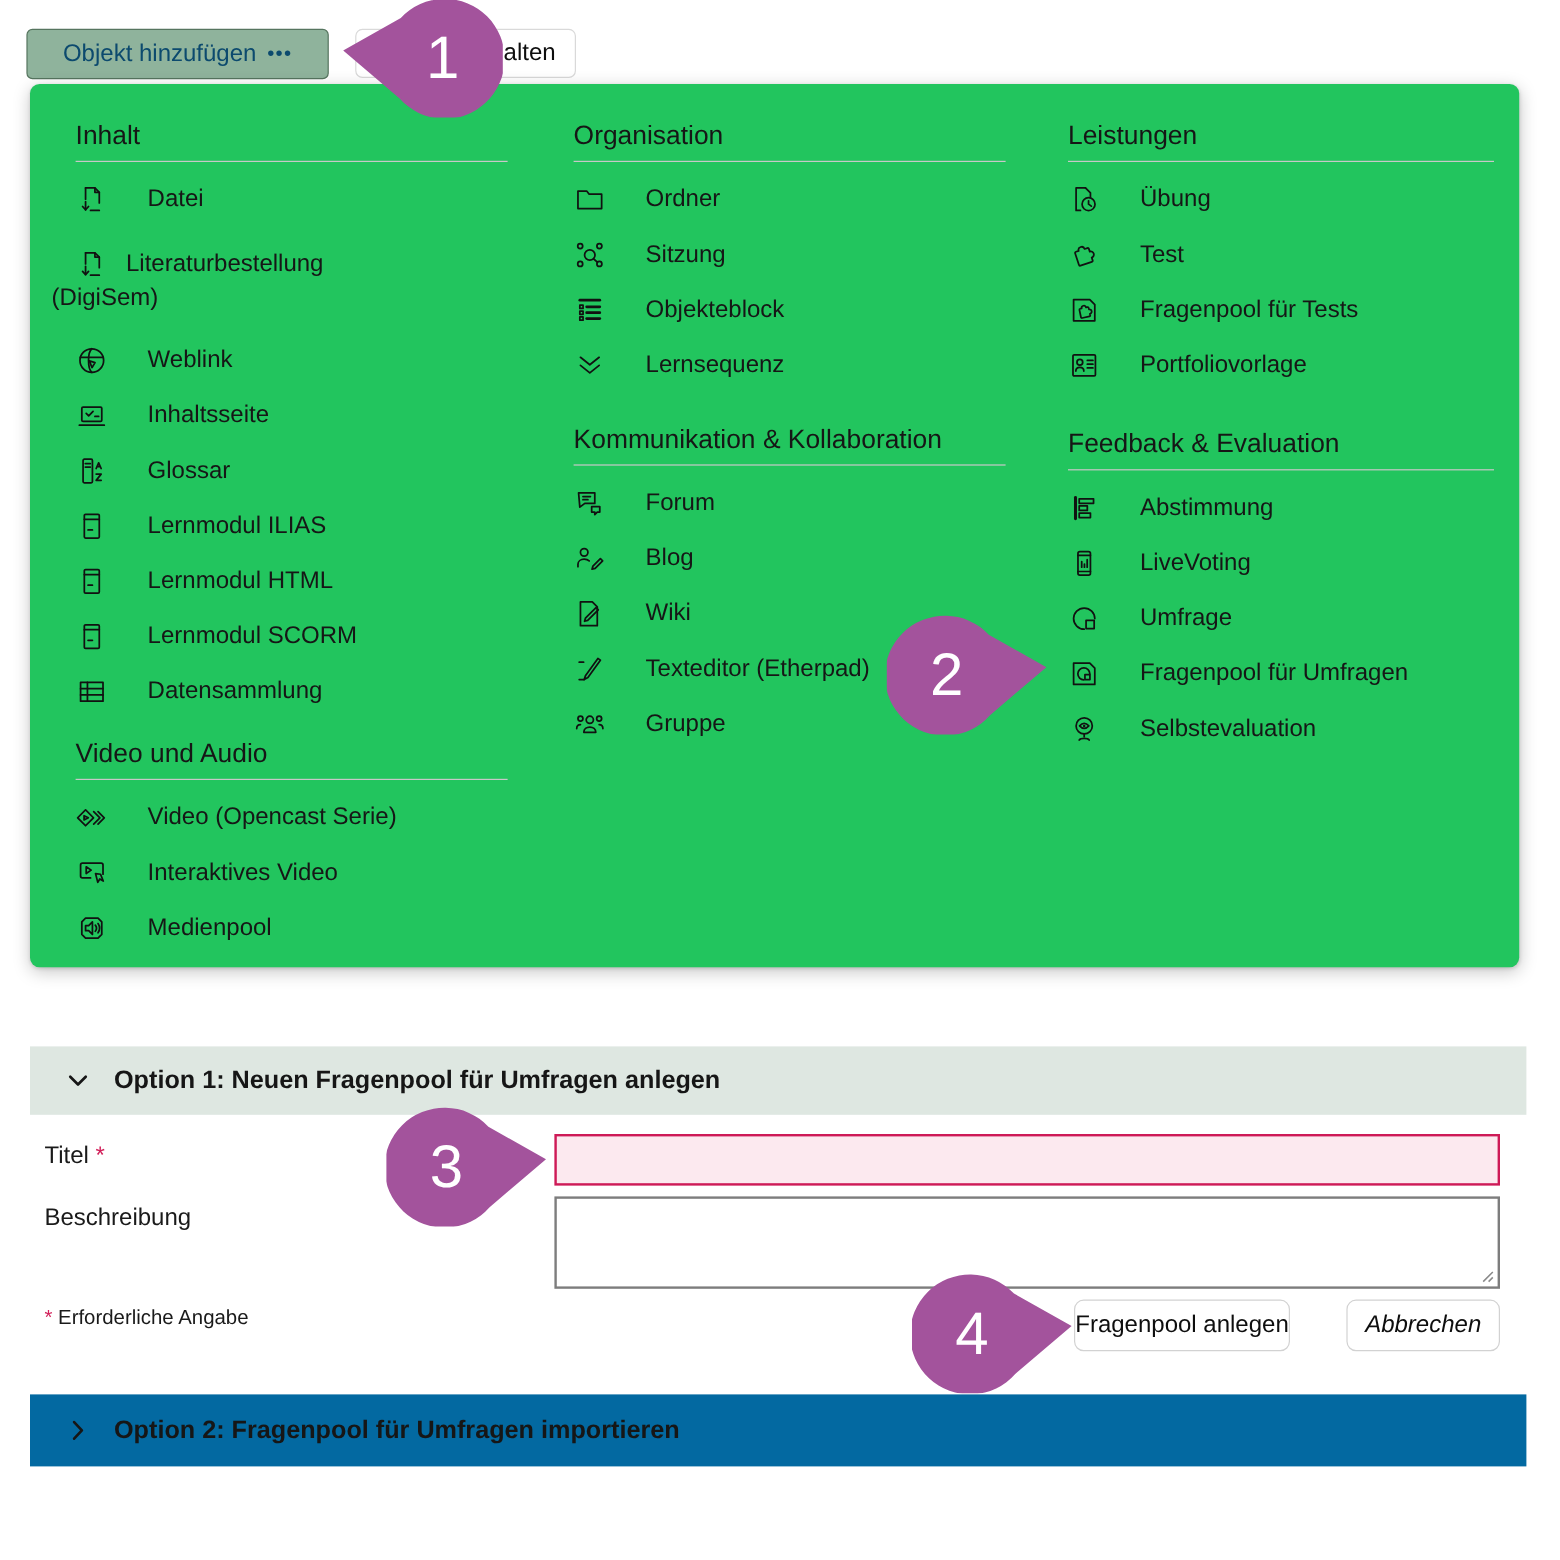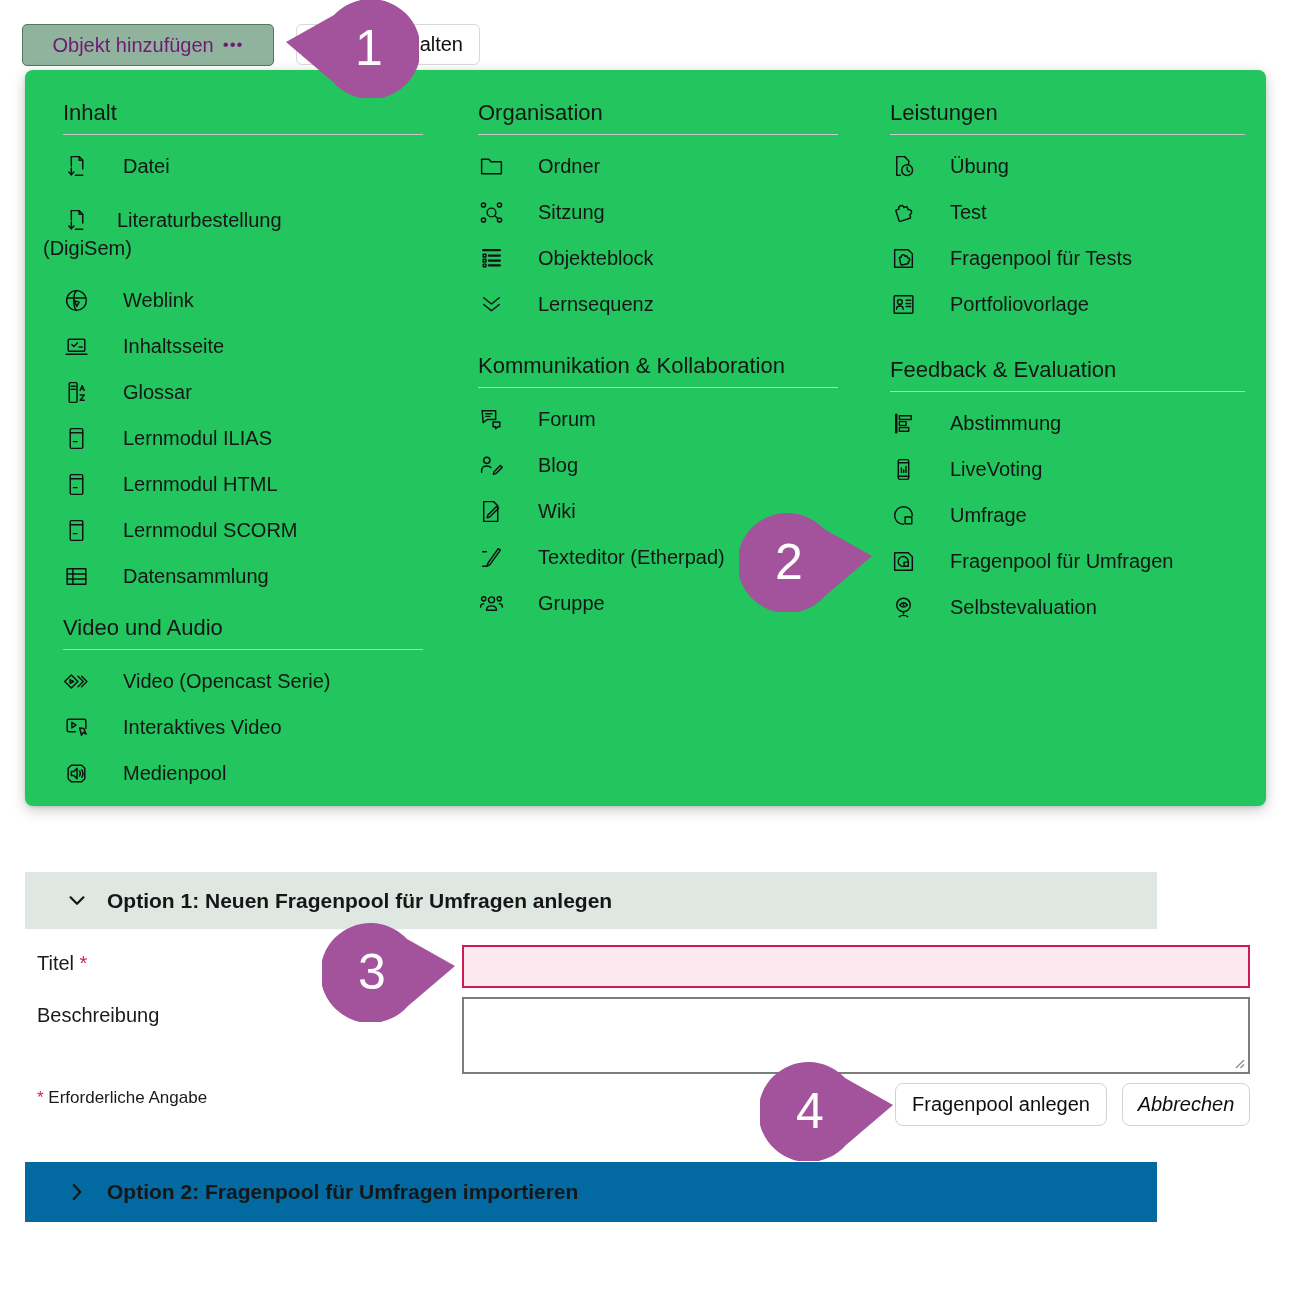--- a/index.html
+++ b/index.html
@@ -11,21 +11,21 @@
     color: #161616;
     overflow: hidden;
   }
   .abs { position: absolute; }
 
   
   .btn-add {
     left: 22px; top: 24px; width: 252px; height: 42px;
     background: #8FB39C; border: 1px solid #56755F; border-radius: 5px;
     display: flex; align-items: center; justify-content: center; gap: 9px;
-    font-size: 20px; color: #701a75; cursor: pointer;
+    font-size: 20px; color: #0c4a6e; cursor: pointer;
   }
   .btn-add .dots { font-size: 17px; letter-spacing: 1px; }
   .btn-partial {
     left: 296px; top: 24px; width: 184px; height: 41px;
     background: #ffffff; border: 1px solid #d9d9d9; border-radius: 6px;
     display: flex; align-items: center; justify-content: flex-end;
     padding-right: 16px; font-size: 20px; color: #0e0e0e; cursor: pointer;
   }
 
   
@@ -49,38 +49,38 @@
     height: 46px; display: flex; align-items: center; gap: 33px;
     font-size: 20px; cursor: pointer;
   }
   .mi .ic { width: 27px; height: 27px; flex: 0 0 27px; }
   .mi .ic svg { display: block; }
   .ic path, .ic rect, .ic circle {
     fill: none; stroke: #111; stroke-width: 1.4;
     stroke-linecap: round; stroke-linejoin: round;
   }
   .mi-2line { height: 88px; flex-direction: column; align-items: flex-start; justify-content: center; gap: 3px; }
-  .mi-2line .row { display: flex; align-items: center; gap: 27px; }
+  .mi-2line .row { display: flex; align-items: center; gap: 15px; }
   .mi-2line .l2 { margin-left: -20px; }
 
   
   .callout { position: absolute; width: 135px; height: 100px; z-index: 10; pointer-events: none; }
   .callout svg { position: absolute; left: 0; top: 0; }
   .callout .cnum {
     position: absolute; left: 0; top: 0; width: 100px; height: 100px;
     display: flex; align-items: center; justify-content: center;
     font-size: 50px; color: #ffffff;
   }
   .callout.flip svg { transform: scaleX(-1); }
   .callout.flip .cnum { left: 35px; }
 
   
   .optbar {
-    left: 25px; width: 1132px; height: 57px;
-    display: flex; align-items: center; gap: 18px; padding-left: 40px;
+    left: 25px; width: 1247px; height: 57px;
+    display: flex; align-items: center; gap: 18px; padding-left: 28px;
     font-size: 21px; font-weight: 700; cursor: pointer;
   }
   .opt1 { top: 872px; background: #DEE7E1; }
   .opt2 { top: 1162px; height: 60px; background: #0369a1; }
   .optbar svg { display: block; }
   .optbar path { fill: none; stroke: #161616; stroke-width: 2.4; stroke-linecap: round; stroke-linejoin: round; }
 
   .flabel { font-size: 20px; color: #1a1a1a; }
   .star { color: #D2205A; }
   .input-title {
@@ -97,21 +97,21 @@
   }
   .ta-grip { left: 1234px; top: 1058px; pointer-events: none; }
   .ta-grip path { fill: none; stroke: #8a8a8a; stroke-width: 1.3; }
   .req-note { left: 37px; top: 1088px; font-size: 17px; color: #1a1a1a; }
   .fbtn {
     height: 43px; background: #ffffff; border: 1.5px solid #d2d2d2; border-radius: 8px;
     display: flex; align-items: center; justify-content: center;
     font-size: 20px; color: #0e0e0e; cursor: pointer;
     font-family: "Liberation Sans", "DejaVu Sans", sans-serif;
   }
-  .btn-create { left: 895px; top: 1083px; width: 212px; }
+  .btn-create { left: 895px; top: 1083px; width: 180px; }
   .btn-cancel { left: 1122px; top: 1083px; width: 128px; font-style: italic; }
 </style>
 </head>
 <body>
 
 <div class="abs btn-add">
   <span>Objekt hinzufügen</span>
   <span class="dots">•••</span>
 </div>
 <div class="abs btn-partial">

